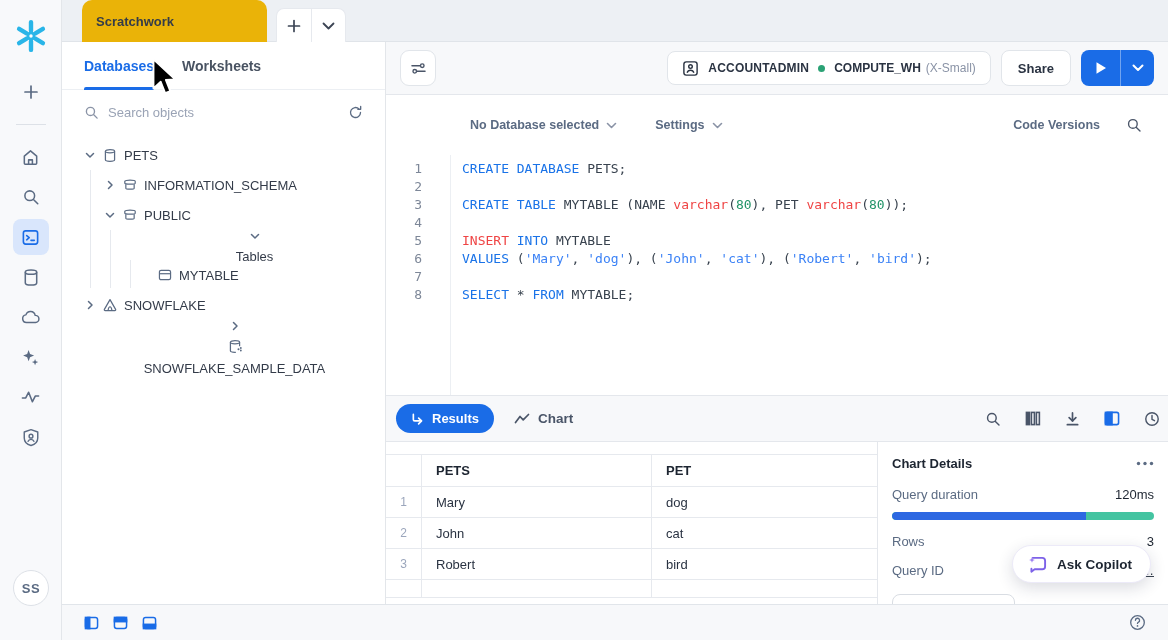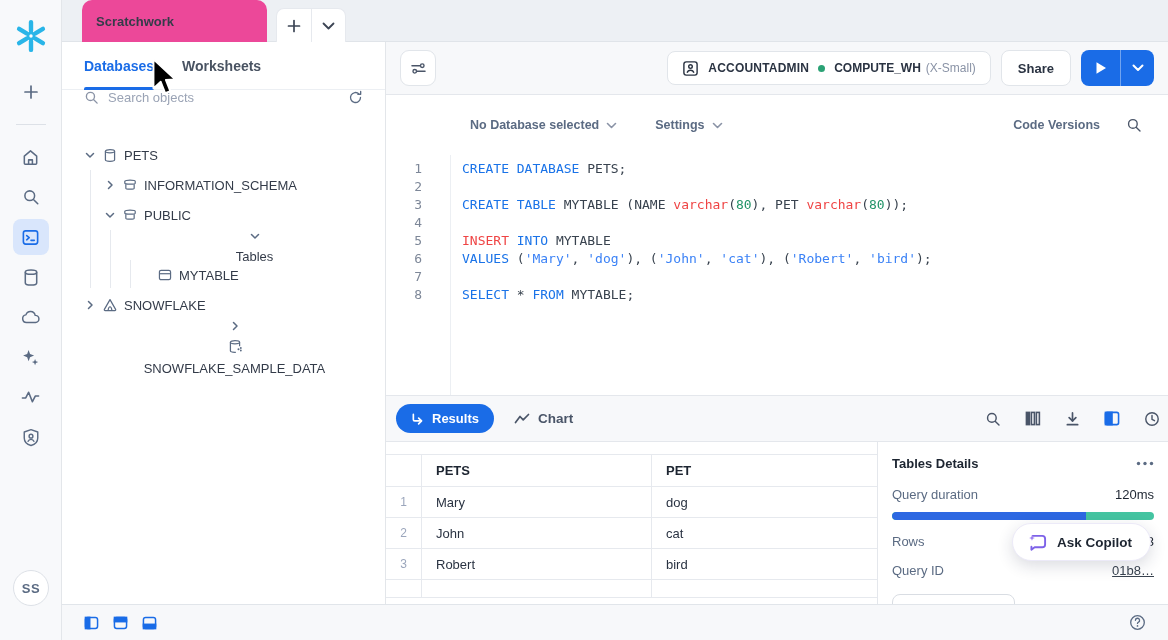--- a/index.html
+++ b/index.html
@@ -16,32 +16,32 @@
   .rail { left:0; top:0; width:62px; height:640px; background:#f8f9fb; border-right:1px solid #e3e6ea; z-index:5; }
   .rail-btn { width:36px; height:36px; margin:0 auto; display:flex; align-items:center; justify-content:center; border-radius:8px; cursor:pointer; }
   .rail-btn.active { background:#d9e6fc; }
   .rail-logo { margin:16px auto 18px; width:40px; height:40px; display:flex; align-items:center; justify-content:center; }
   .rail-divider { width:30px; height:1px; background:#dde1e7; margin:10px auto; }
   .rail-stack { display:flex; flex-direction:column; gap:4px; }
   .rail-avatar { position:absolute; bottom:34px; left:13px; width:36px; height:36px; border-radius:50%; border:1px solid #dde1e7; background:#fff; color:#5b6b83; font-size:13px; font-weight:600; display:flex; align-items:center; justify-content:center; letter-spacing:.5px; }
 
   
   .strip { left:62px; top:0; right:0; height:42px; background:#edf0f4; border-bottom:1px solid #e0e4e9; z-index:4; }
-  .doc-tab { position:absolute; left:20px; top:0; width:185px; height:42px; background:#ec4899; border-radius:10px 10px 0 0; display:flex; align-items:center; padding:0 14px; font-size:13px; font-weight:700; color:#343c49; }
+  .doc-tab { position:absolute; left:20px; top:0; width:185px; height:42px; background:#eab308; border-radius:10px 10px 0 0; display:flex; align-items:center; padding:0 14px; font-size:13px; font-weight:700; color:#343c49; }
   .tab-actions { position:absolute; left:214px; top:8px; height:34px; width:70px; background:#ffffff; border-radius:8px 8px 0 0; display:flex; border:1px solid #e6e9ee; border-bottom:none; }
   .tab-actions .ta { flex:1; display:flex; align-items:center; justify-content:center; cursor:pointer; }
   .tab-actions .ta + .ta { border-left:1px solid #e6e9ee; }
 
   
   .side { left:62px; top:42px; width:324px; height:562px; background:#fff; border-right:1px solid #e3e6ea; }
   .side-tabs { height:48px; border-bottom:1px solid #eceff3; display:flex; align-items:center; padding:0 22px; gap:28px; }
   .side-tab { font-size:14px; font-weight:700; color:#495362; cursor:pointer; position:relative; height:48px; display:flex; align-items:center; }
   .side-tab.active { color:#1a6ce7; }
   .side-tab.active::after { content:""; position:absolute; left:0; right:0; bottom:0; height:3px; background:#1a6ce7; border-radius:2px 2px 0 0; }
-  .side-search { height:44px; display:flex; padding:0 22px; gap:9px; }
+  .side-search { height:44px; display:flex; align-items:center; padding:0 22px; gap:9px; }
   .side-search .ph { font-size:13px; color:#9aa3b5; flex:1; }
   .tree { padding-top:6px; position:relative; }
   .tree-row { height:30px; display:flex; align-items:center; gap:7px; font-size:13px; color:#333b49; cursor:pointer; }
   .tree-guide { position:absolute; width:1px; background:#e6e9ee; }
   .chev { width:12px; height:12px; flex:0 0 12px; }
 
   
   .rpane { left:386px; top:42px; right:0; height:562px; background:#fff; }
   .qbar { height:53px; background:#f7f8fa; border-bottom:1px solid #e4e7ec; display:flex; align-items:center; padding:0 14px; }
   .filter-btn { width:36px; height:36px; border:1px solid #e1e5ea; background:#fff; border-radius:9px; display:flex; align-items:center; justify-content:center; cursor:pointer; }
@@ -95,21 +95,21 @@
   .qd-bar-blue { background:#2d68e2; height:100%; border-radius:4px 0 0 4px; }
   .qd-link { font-size:13px; color:#39434f; text-decoration:underline; cursor:pointer; }
   .show-more { margin-top:6px; display:inline-flex; align-items:center; gap:8px; border:1px solid #d9dde3; border-radius:8px; padding:7px 16px; font-size:13px; font-weight:600; color:#39434f; background:#fff; cursor:pointer; }
 
   
   .bbar { left:62px; right:0; bottom:0; height:36px; background:#f7f8fa; border-top:1px solid #e1e5ea; display:flex; align-items:center; padding:0 22px; gap:14px; }
   .layout-btn { cursor:pointer; display:flex; }
   .help-btn { margin-left:auto; cursor:pointer; display:flex; }
 
   
-  .copilot { left:1012px; top:523px; height:38px; background:#fff; border:1px solid #eceaf8; border-radius:19px; display:flex; align-items:center; gap:9px; padding:0 18px 0 14px; box-shadow:0 5px 16px rgba(30,35,70,.16); font-size:13.5px; font-weight:700; color:#1d2531; cursor:pointer; z-index:20; }
+  .copilot { left:1012px; top:545px; height:38px; background:#fff; border:1px solid #eceaf8; border-radius:19px; display:flex; align-items:center; gap:9px; padding:0 18px 0 14px; box-shadow:0 5px 16px rgba(30,35,70,.16); font-size:13.5px; font-weight:700; color:#1d2531; cursor:pointer; z-index:20; }
 
   .cursor { left:150px; top:58px; z-index:50; pointer-events:none; }
 </style>
 </head>
 <body>
 
 <div class="abs rail">
   <div class="rail-logo">
     <svg width="34" height="34" viewBox="0 0 24 24">
       <g stroke="#29b5e8" stroke-width="3.1" stroke-linecap="round">
@@ -526,21 +526,21 @@
         <div class="rt-row empty">
           <div class="rt-num" style="height:18px;"></div>
           <div class="rt-cell" style="height:18px;"></div>
           <div class="rt-cell last" style="height:18px;"></div>
         </div>
       </div>
     </div>
 
     <div class="qd">
       <div class="qd-title-row">
-        <span class="qd-title">Tables Details</span>
+        <span class="qd-title">Chart Details</span>
         <span>
           <svg width="18" height="5" viewBox="0 0 18 5" fill="#5b6b83">
               <circle cx="2.5" cy="2.5" r="1.7"></circle>
               <circle cx="9" cy="2.5" r="1.7"></circle>
               <circle cx="15.5" cy="2.5" r="1.7"></circle>
             </svg>
         </span>
       </div>
       <div class="qd-row">
         <span class="qd-label">Query duration</span>

